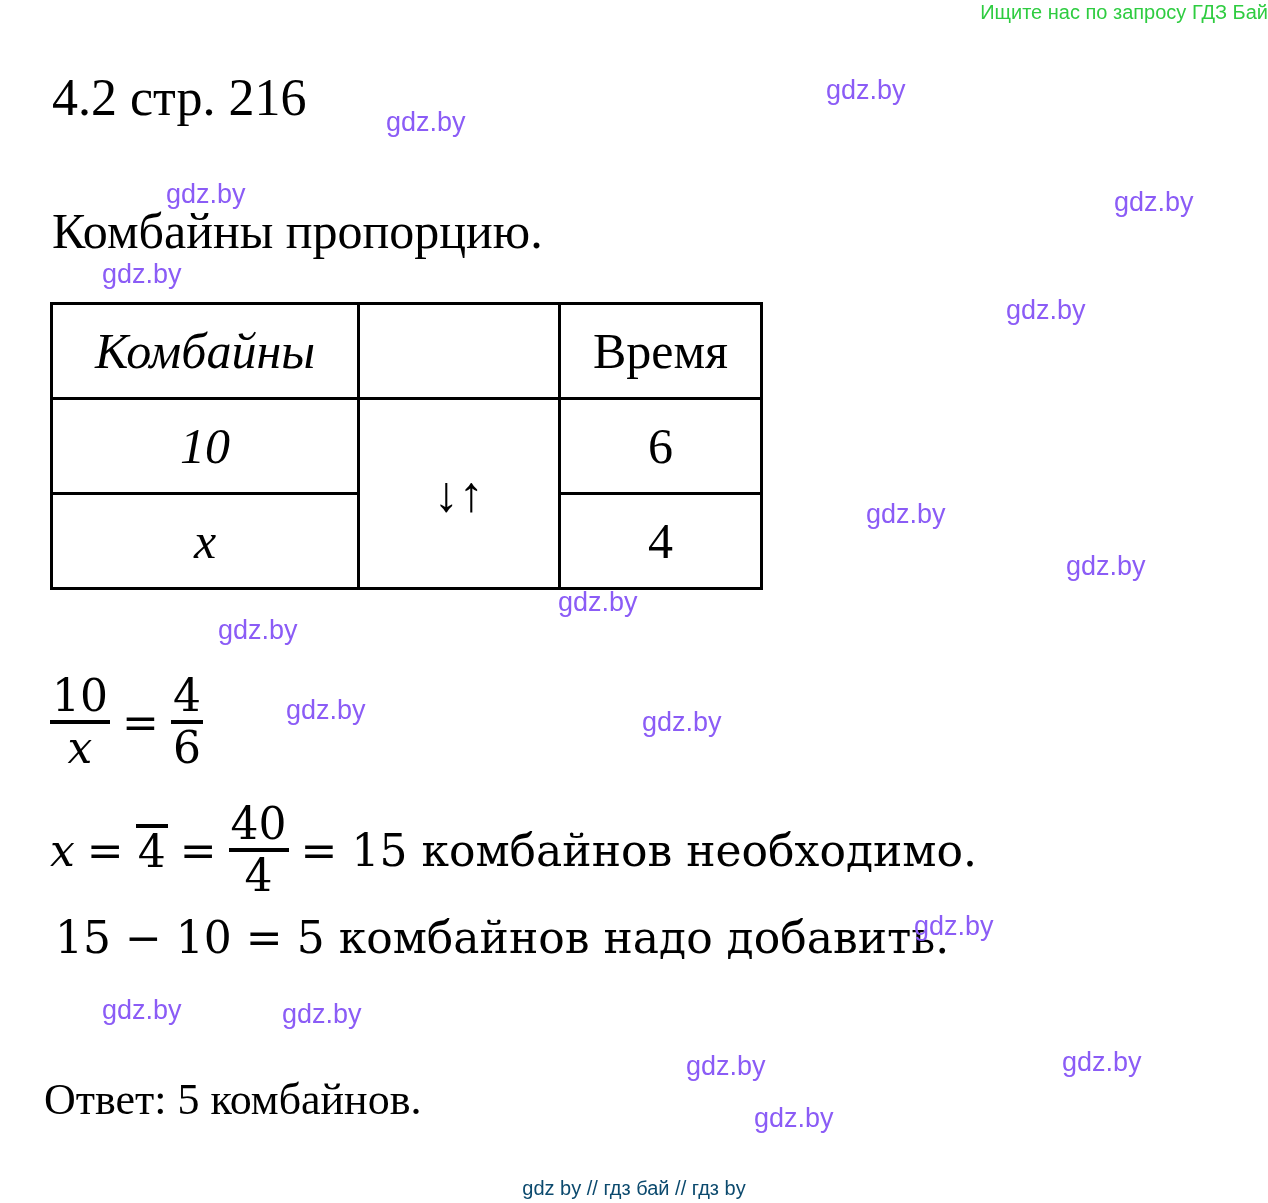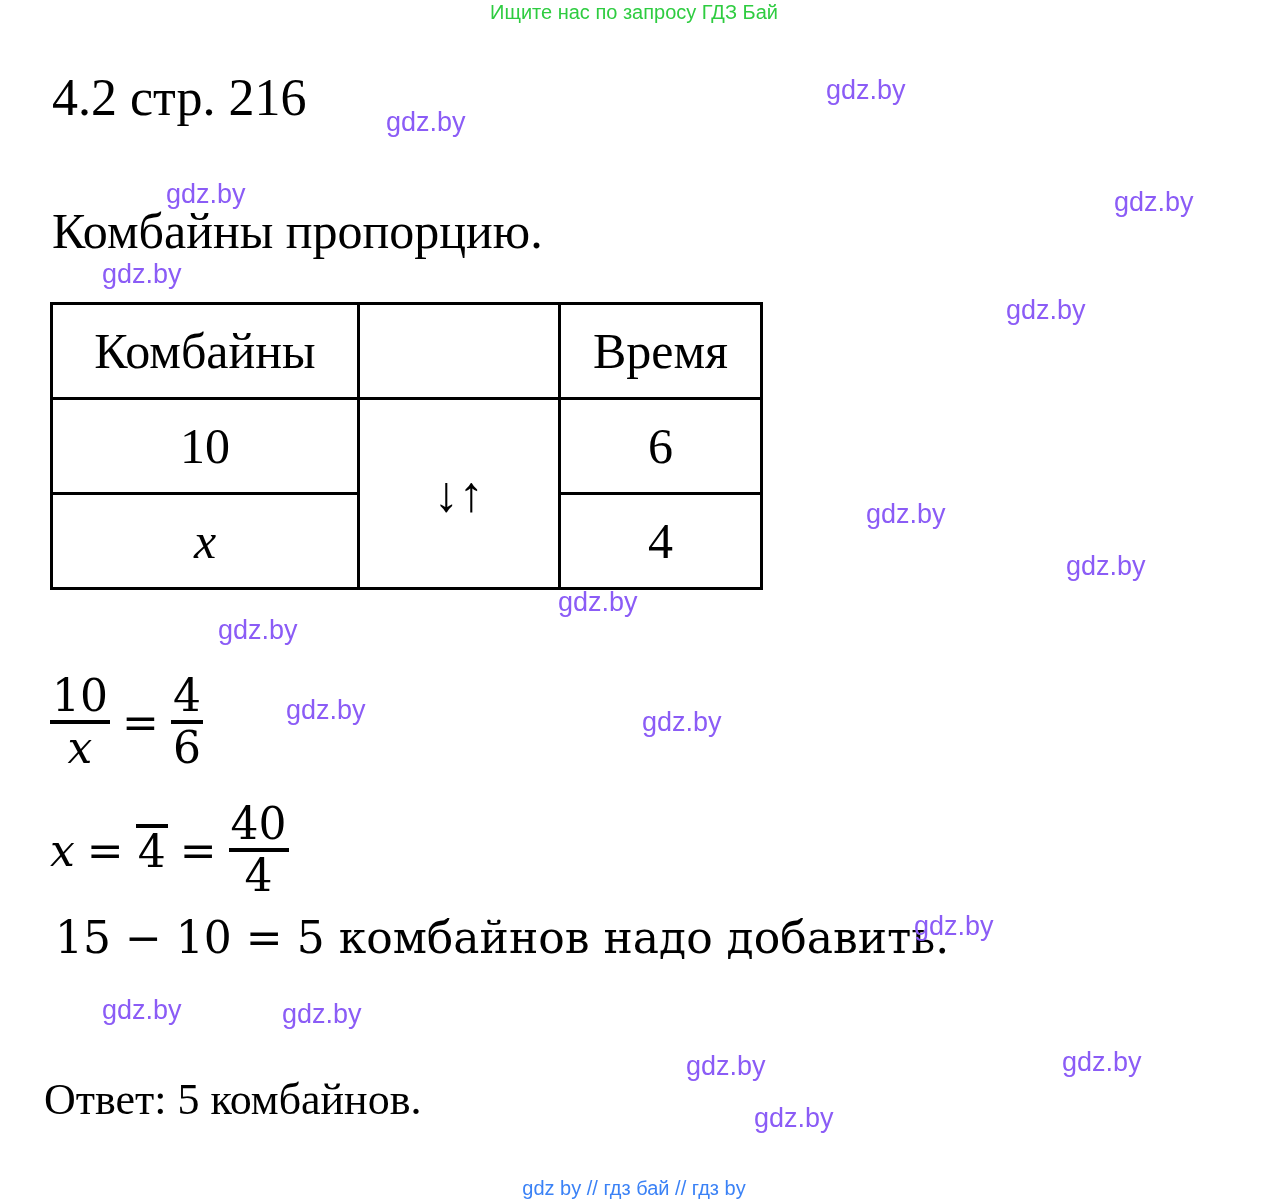--- a/index.html
+++ b/index.html
@@ -3,39 +3,39 @@
 <meta charset="utf-8">
 <style>
   html, body { margin: 0; padding: 0; }
   body {
     width: 1268px; height: 1203px; position: relative; overflow: hidden;
     background: #ffffff; color: #000;
     font-family: "Liberation Serif", serif;
   }
   .abs { position: absolute; white-space: nowrap; }
   .top-banner {
-    left: 0; width: 1268px; top: 0; text-align: center;
+    left: 0; width: 1268px; top: 0; text-align: right;
     font-family: "Liberation Sans", sans-serif; font-size: 20px; line-height: 24px;
   }
   .title {
     left: 52px; top: 66px; font-size: 52px; font-weight: normal; line-height: 64px;
   }
   .intro { left: 52px; top: 200px; font-size: 50px; line-height: 62px; }
   .wm {
     font-family: "Liberation Sans", sans-serif; font-size: 27px; color: #8b5cf6; line-height: 32px;
   }
   table.prop {
     position: absolute; left: 50px; top: 302px; border-collapse: collapse;
     font-size: 50px;
   }
   table.prop td {
     border: 3px solid #000; text-align: center; vertical-align: middle;
     padding: 0; height: 92px;
   }
-  table.prop td.c1 { width: 304px; }
+  table.prop td.c1 { width: 304px; font-style: italic; }
   table.prop td.c2 { width: 198px; }
   table.prop td.c3 { width: 199px; }
   .ital { font-style: italic; }
   .math { font-family: "DejaVu Serif", serif; font-size: 44px; }
   .frac { display: inline-flex; flex-direction: column; align-items: center; vertical-align: middle; }
   .frac .num, .frac .den { line-height: 48px; padding: 0 2px; }
   .frac .bar { height: 4px; background: #000; align-self: stretch; }
   .eq1 { left: 50px; top: 672px; }
   .eq2 { left: 50px; top: 800px; }
   .line { display: flex; align-items: center; gap: 12px; }
@@ -94,20 +94,21 @@
   <span class="frac">
     <span class="bar"></span>
     <span class="den">4</span>
   </span>
   <span>=</span>
   <span class="frac">
     <span class="num">40</span>
     <span class="bar"></span>
     <span class="den">4</span>
   </span>
+  <span>= 15 комбайнов необходимо.</span>
 </div>
 
 <div class="abs eq3">15 − 10 = 5 комбайнов надо добавить.</div>
 
 <div class="abs answer">Ответ: 5 комбайнов.</div>
 
 <div class="abs wm" style="left:826px;top:74px">gdz.by</div>
 <div class="abs wm" style="left:386px;top:106px">gdz.by</div>
 <div class="abs wm" style="left:166px;top:178px">gdz.by</div>
 <div class="abs wm" style="left:1114px;top:186px">gdz.by</div>
@@ -119,13 +120,13 @@
 <div class="abs wm" style="left:218px;top:614px">gdz.by</div>
 <div class="abs wm" style="left:286px;top:694px">gdz.by</div>
 <div class="abs wm" style="left:642px;top:706px">gdz.by</div>
 <div class="abs wm" style="left:914px;top:910px">gdz.by</div>
 <div class="abs wm" style="left:102px;top:994px">gdz.by</div>
 <div class="abs wm" style="left:282px;top:998px">gdz.by</div>
 <div class="abs wm" style="left:686px;top:1050px">gdz.by</div>
 <div class="abs wm" style="left:1062px;top:1046px">gdz.by</div>
 <div class="abs wm" style="left:754px;top:1102px">gdz.by</div>
 
-<div class="abs footer" style="color:#3b82f6">gdz by  //  гдз бай  //  гдз by</div>
+<div class="abs footer" style="color:#0c4a6e">gdz by  //  гдз бай  //  гдз by</div>
 
 </body></html>

